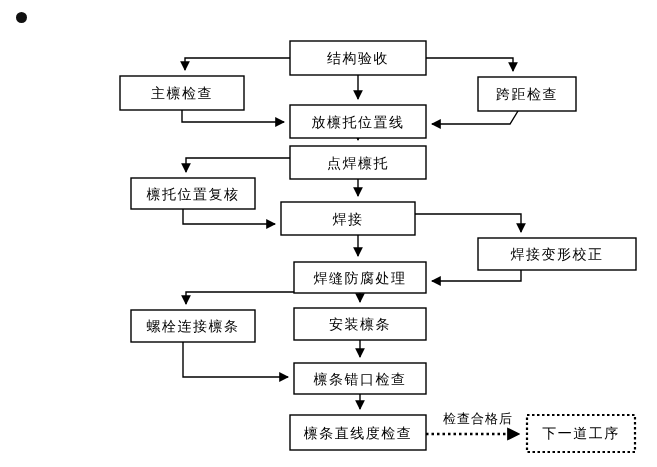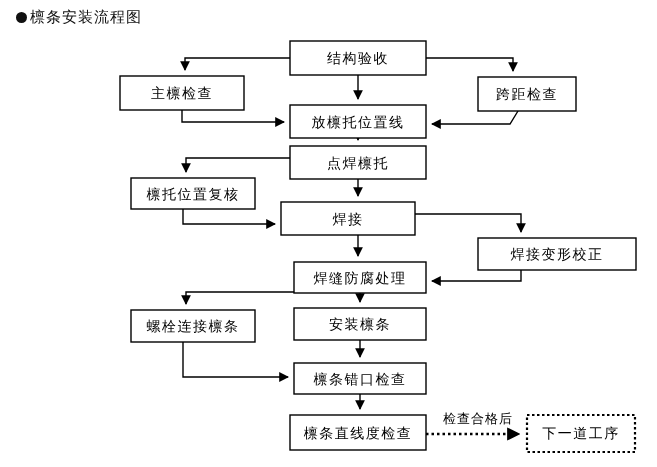--- a/index.html
+++ b/index.html
@@ -20,21 +20,21 @@
            stroke-dasharray:2.5 2.5;}
   path.link,line.link{stroke:#000;stroke-width:1.4;fill:none;}
   path.link-dotted{stroke:#000;stroke-width:2.4;fill:none;stroke-dasharray:2.5 3;}
 </style>
 </head>
 <body>
 
 <div id="page">
 
   <div class="title">
-    <span class="bullet"></span><span>檩条安装流程图</span>
+    <span class="bullet"></span>
   </div>
 
   <svg width="657" height="467">
     <defs>
       <marker id="arrow" viewBox="0 0 10 10" refX="9" refY="5" markerWidth="7" markerHeight="7" orient="auto-start-reverse">
         <path d="M 0 0 L 10 5 L 0 10 z" fill="#000"></path>
       </marker>
       <marker id="arrowd" viewBox="0 0 10 10" refX="9" refY="5" markerWidth="5.5" markerHeight="5.5" orient="auto-start-reverse">
         <path d="M 0 0 L 10 5 L 0 10 z" fill="#000"></path>
       </marker>

